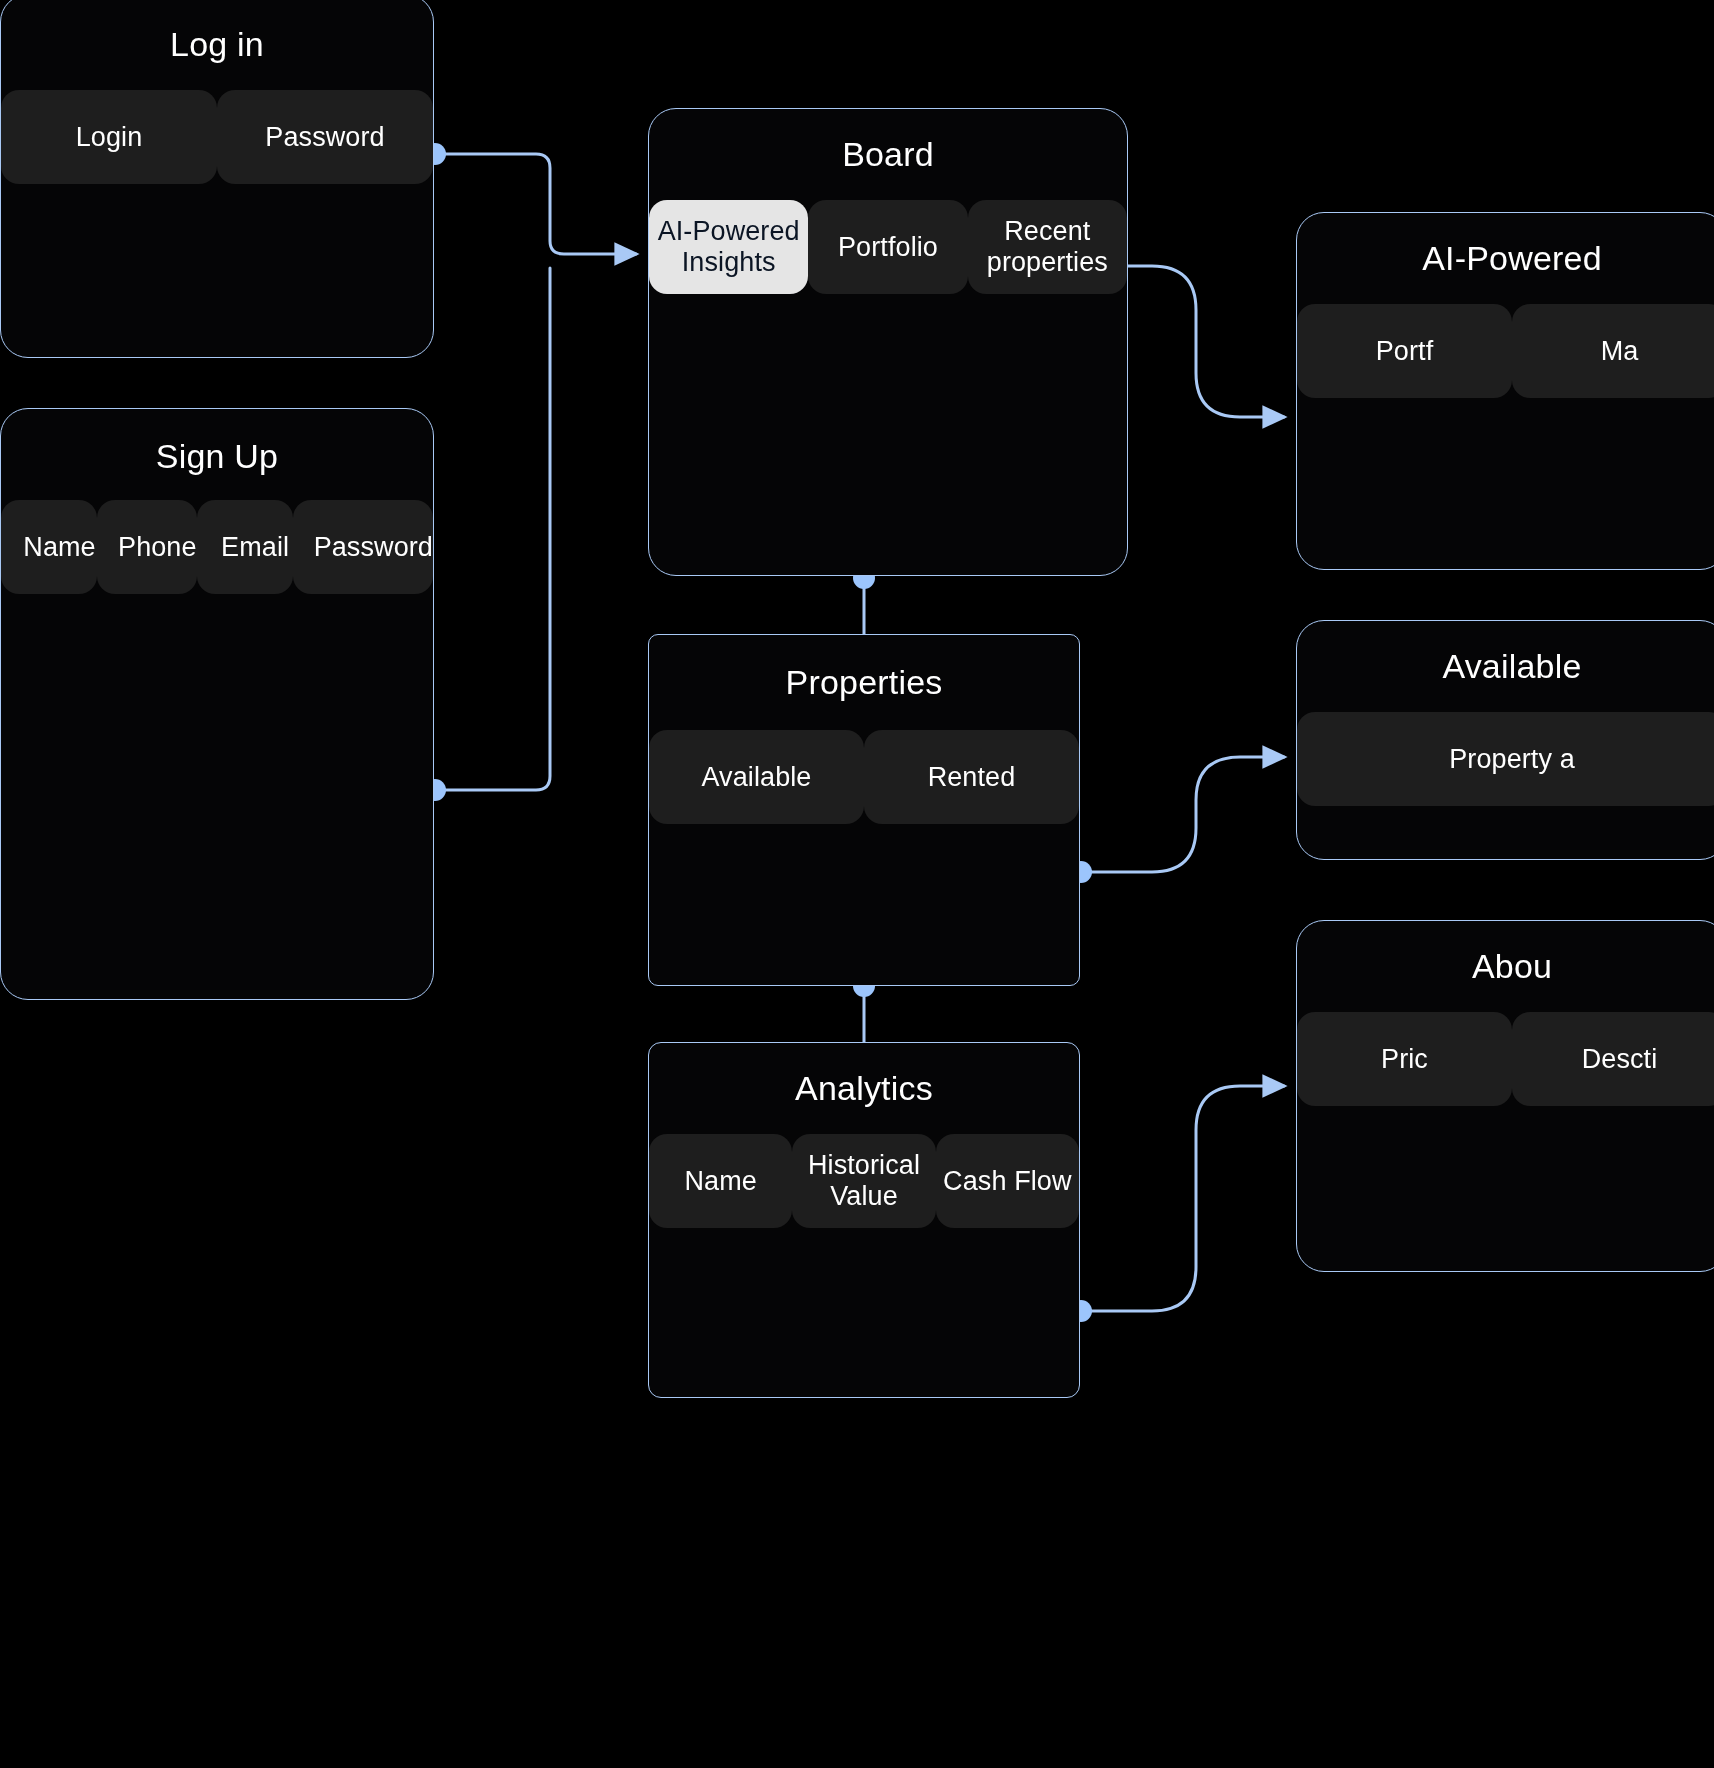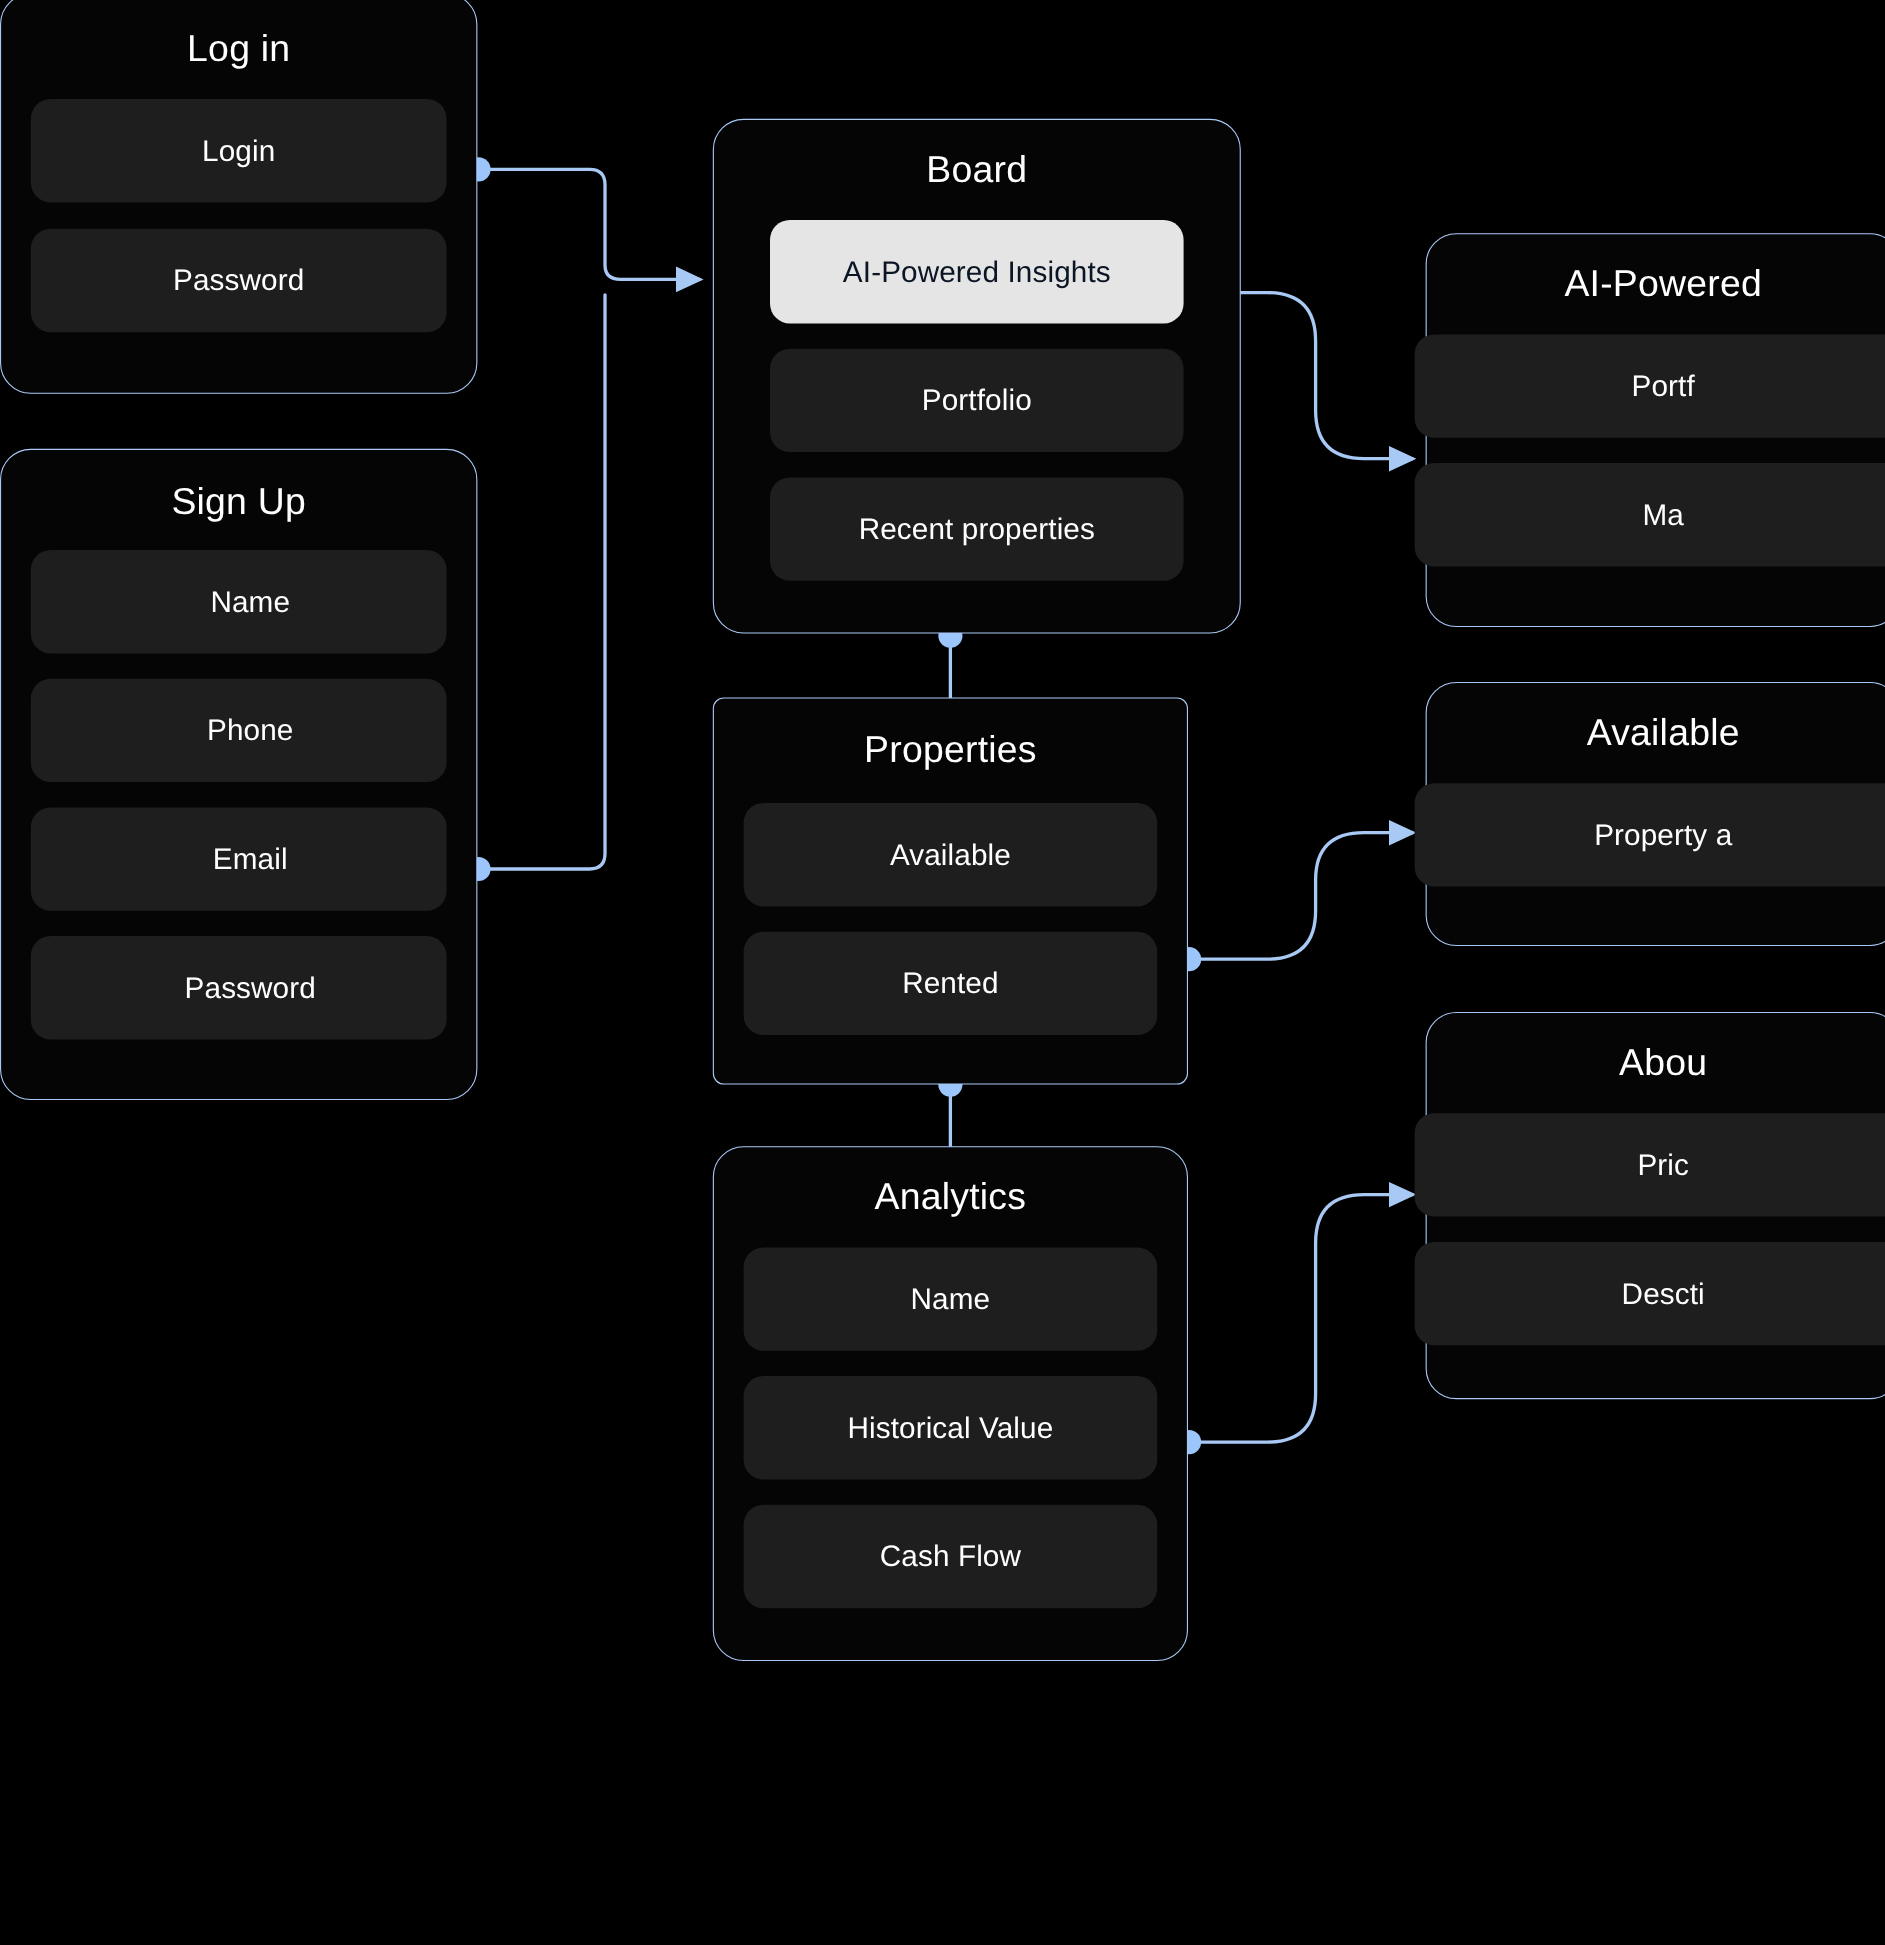--- a/index.html
+++ b/index.html
@@ -38,21 +38,21 @@
     color: #ffffff;
     font-size: 34px;
     font-weight: 400;
     letter-spacing: 0.2px;
     text-align: center;
     width: 100%;
   }
   .field-list {
     width: 100%;
     display: flex;
-    flex-direction: column;
+    flex-direction: row;
     align-items: center;
     text-align: center;
   }
   .field {
     background: #1e1e1e;
     border-radius: 18px;
     color: #ffffff;
     font-size: 27px;
     font-weight: 400;
     display: flex;
@@ -79,21 +79,21 @@
   #card-board { left: 648px; top: 108px; width: 480px; height: 468px; padding-top: 26px; }
   #card-board .card-title { margin-bottom: 26px; }
   #card-board .field { width: 376px; height: 94px; margin-bottom: 23px; }
 
   
   #card-properties { left: 648px; top: 634px; width: 432px; height: 352px; padding-top: 28px; border-radius: 10px; }
   #card-properties .card-title { margin-bottom: 28px; }
   #card-properties .field { width: 376px; height: 94px; margin-bottom: 23px; }
 
   
-  #card-analytics { left: 648px; top: 1042px; width: 432px; height: 468px; padding-top: 26px; }
+  #card-analytics { left: 648px; top: 1042px; width: 432px; height: 356px; padding-top: 26px; border-radius: 13px; }
   #card-analytics .card-title { margin-bottom: 26px; }
   #card-analytics .field { width: 376px; height: 94px; margin-bottom: 23px; }
 
   
   .card-right { left: 1296px; width: 432px; padding-top: 26px; }
   .card-right .card-title { margin-bottom: 26px; }
   .card-right .field { width: 452px; height: 94px; margin-bottom: 23px; }
 
   #card-ai       { top: 212px;  height: 358px; }
   #card-available{ top: 620px;  height: 240px; }

